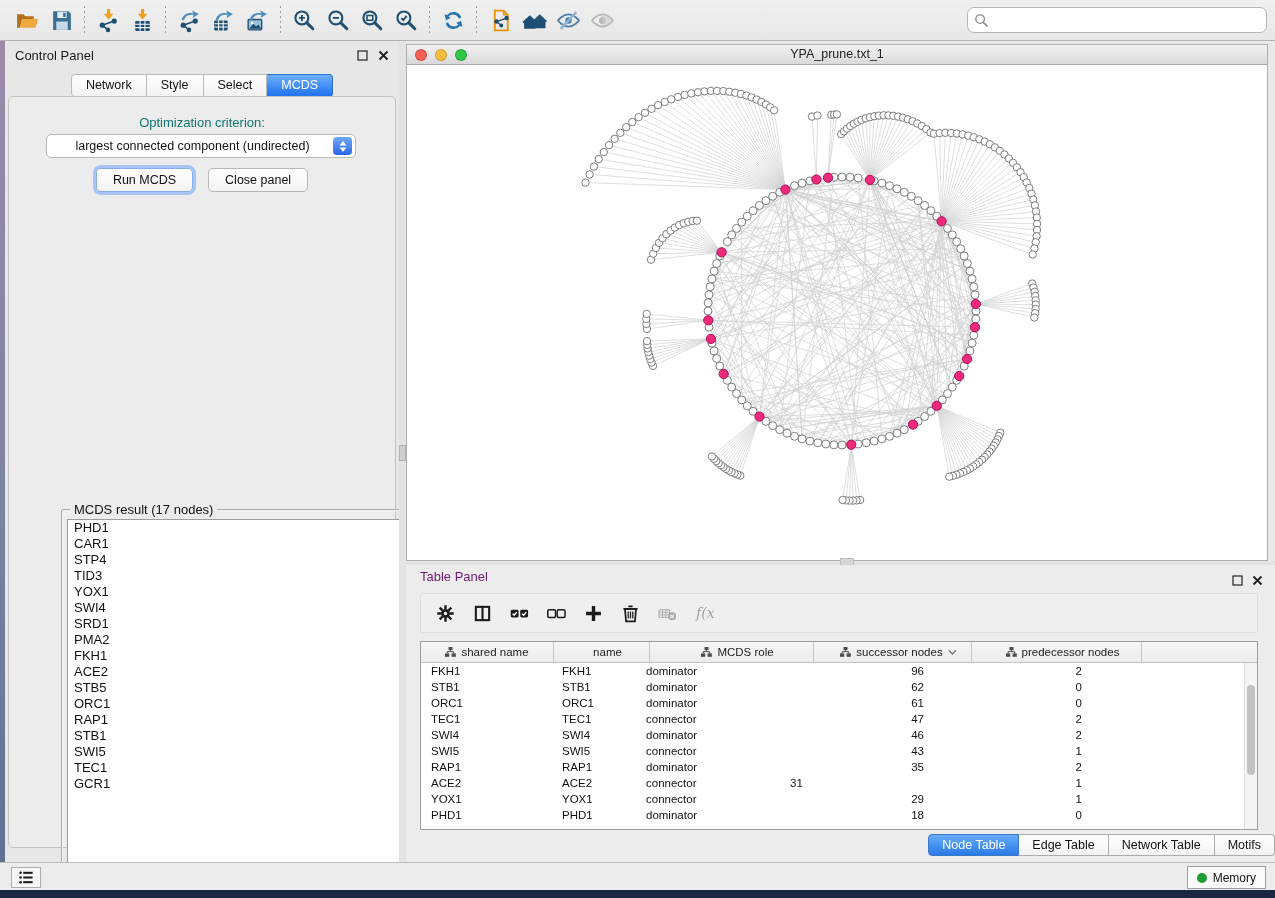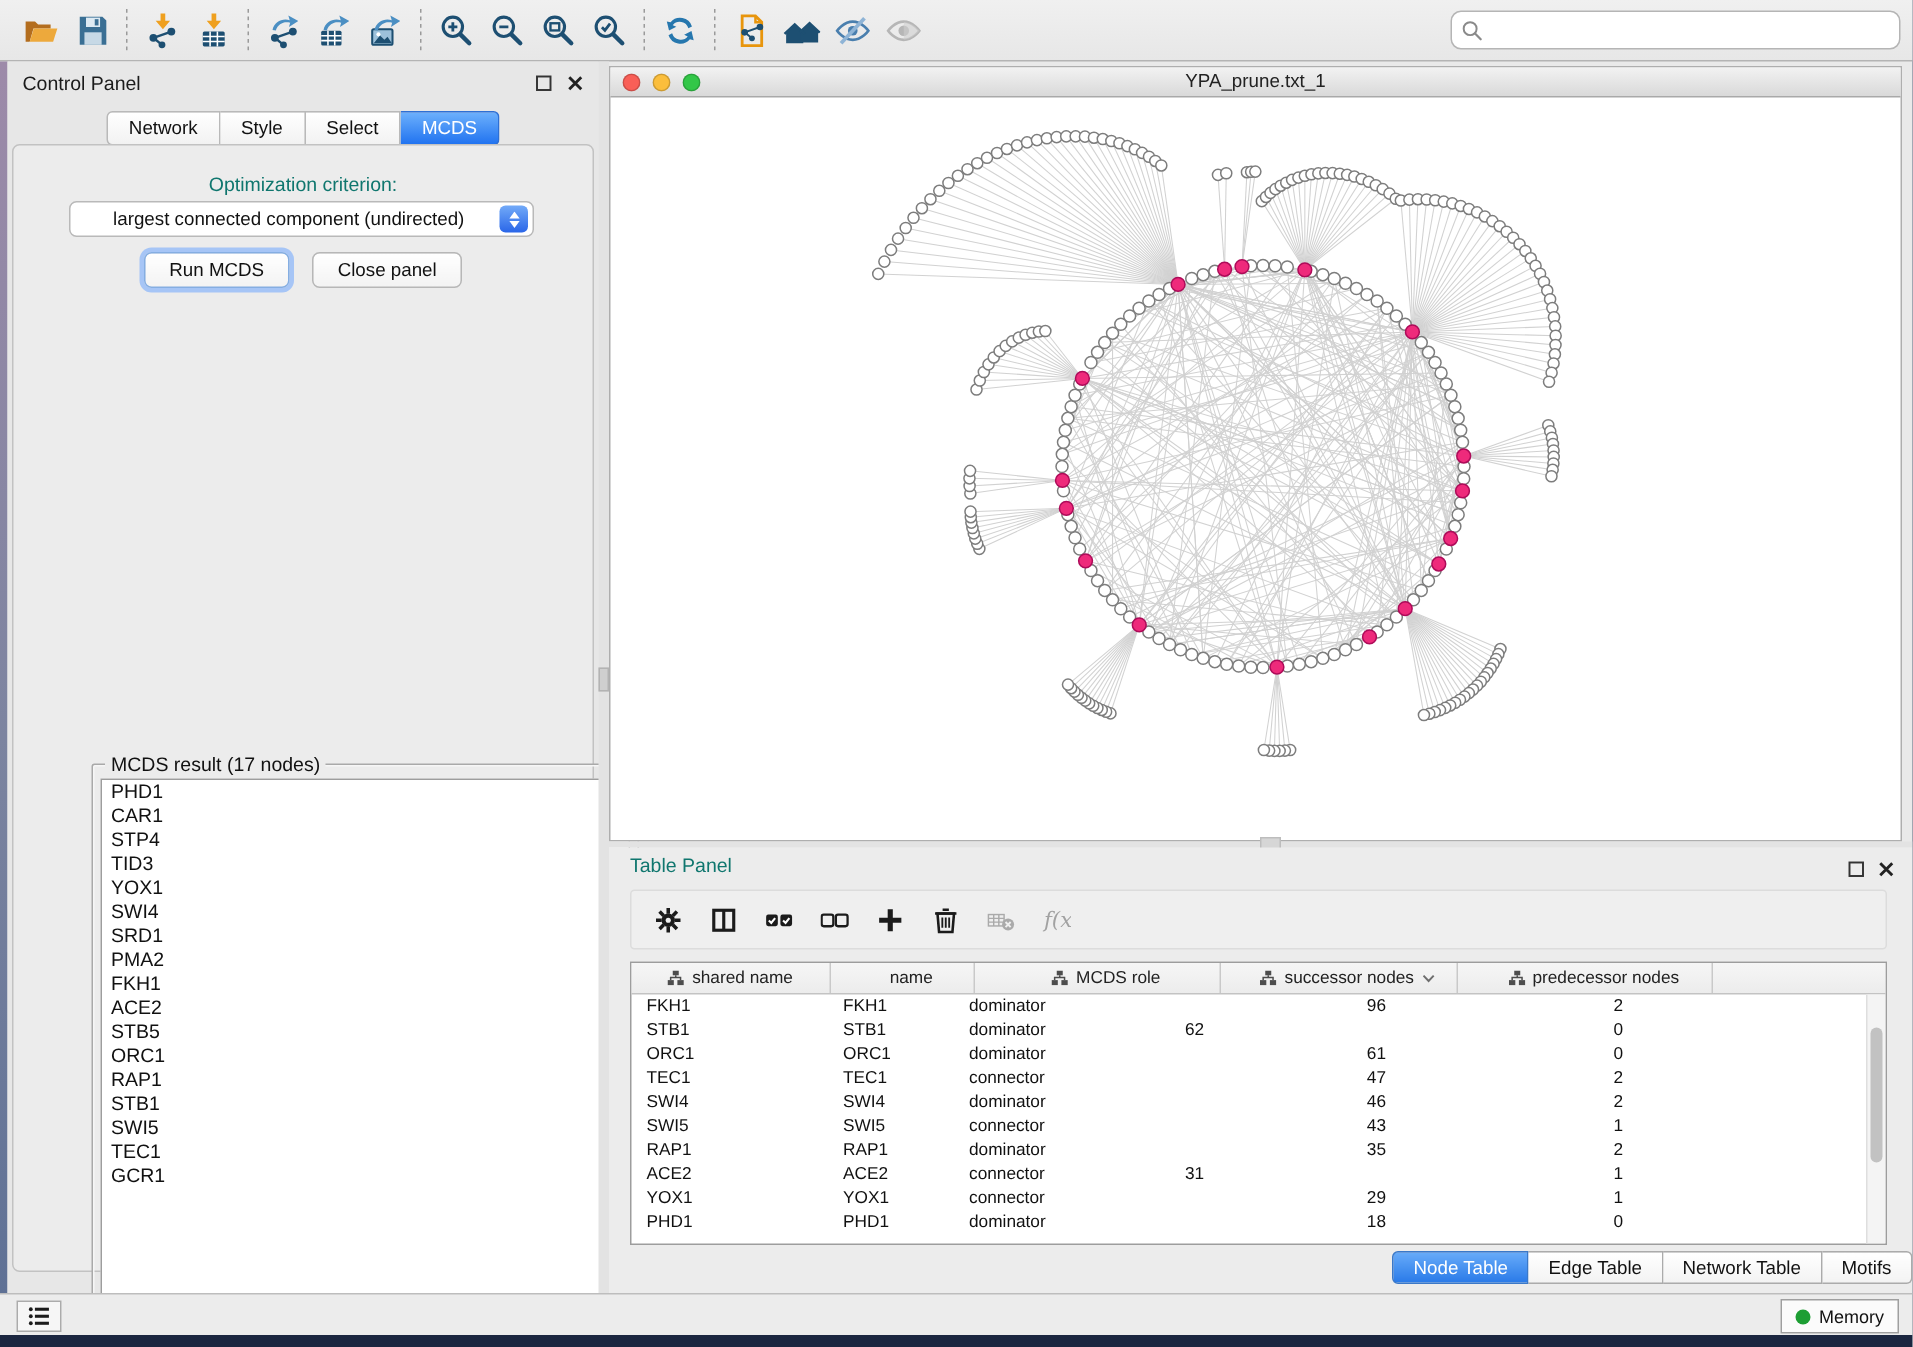--- a/index.html
+++ b/index.html
@@ -68,21 +68,21 @@
   .netwin{position:absolute;left:406px;top:3px;width:862px;height:517px;background:#fff;border:1px solid #aeaeae;box-sizing:border-box;}
   .titlebar{position:absolute;left:0;top:0;width:100%;height:19px;background:linear-gradient(#f2f2f2,#d9d9d9);
             border-bottom:1px solid #a9a9a9;}
   .lights{position:absolute;left:8px;top:3.5px;display:flex;gap:8px;}
   .light{width:12px;height:12px;border-radius:50%;box-sizing:border-box;}
   .net-title{position:absolute;left:0;top:2px;width:100%;text-align:center;font-size:12.5px;color:#222;}
   #net-svg{position:absolute;left:0;top:19px;}
 
   
   .tablepanel{position:absolute;left:406px;top:524px;width:869px;height:297px;background:#ececec;}
-  .tp-title{position:absolute;left:14px;top:4px;font-size:13px;color:#0f766e;}
+  .tp-title{position:absolute;left:14px;top:4px;font-size:13px;color:#701a75;}
   .tp-toolbar{position:absolute;left:14px;top:28px;right:17px;height:40px;background:#efefef;border:1px solid #dcdcdc;
               border-radius:3px;display:flex;align-items:center;padding-left:10px;box-sizing:border-box;gap:9px;}
   .tp-btn{width:28px;height:26px;display:flex;align-items:center;justify-content:center;}
   .tp-btn svg{width:19px;height:19px;}
   .tp-btn.disabled{opacity:.9;}
   .tbl{position:absolute;left:14px;top:76px;right:17px;bottom:32px;background:#fff;border:1px solid #9d9d9d;overflow:hidden;}
   .tbl-head{display:flex;height:21px;background:linear-gradient(#f6f6f6,#ececec);border-bottom:1px solid #c3c3c3;box-sizing:border-box;gap:12px;}
   .th{display:flex;align-items:center;justify-content:center;gap:5px;border-right:1px solid #c9c9c9;box-sizing:border-box;
       font-size:11.5px;color:#222;flex:0 0 auto;}
   .th.rest{border-right:none;flex:1;}
@@ -1196,21 +1196,21 @@
                   <div class="td" style="width: 133px; padding-left: 10px;">FKH1</div>
                   <div class="td" style="width: 84px; padding-left: 8px;">FKH1</div>
                   <div class="td" style="width: 152px; padding-left: 8px;">dominator</div>
                   <div class="td" style="width: 146px; text-align: right; padding-right: 12px;">96</div>
                   <div class="td" style="width: 158px; text-align: right; padding-right: 12px;">2</div>
                 </div>
                 <div class="tr">
                   <div class="td" style="width: 133px; padding-left: 10px;">STB1</div>
                   <div class="td" style="width: 84px; padding-left: 8px;">STB1</div>
                   <div class="td" style="width: 152px; padding-left: 8px;">dominator</div>
-                  <div class="td" style="width: 146px; text-align: left; padding-right: 12px;">62</div>
+                  <div class="td" style="width: 146px; text-align: right; padding-right: 12px;">62</div>
                   <div class="td" style="width: 158px; text-align: right; padding-right: 12px;">0</div>
                 </div>
                 <div class="tr">
                   <div class="td" style="width: 133px; padding-left: 10px;">ORC1</div>
                   <div class="td" style="width: 84px; padding-left: 8px;">ORC1</div>
                   <div class="td" style="width: 152px; padding-left: 8px;">dominator</div>
                   <div class="td" style="width: 146px; text-align: right; padding-right: 12px;">61</div>
                   <div class="td" style="width: 158px; text-align: right; padding-right: 12px;">0</div>
                 </div>
                 <div class="tr">

